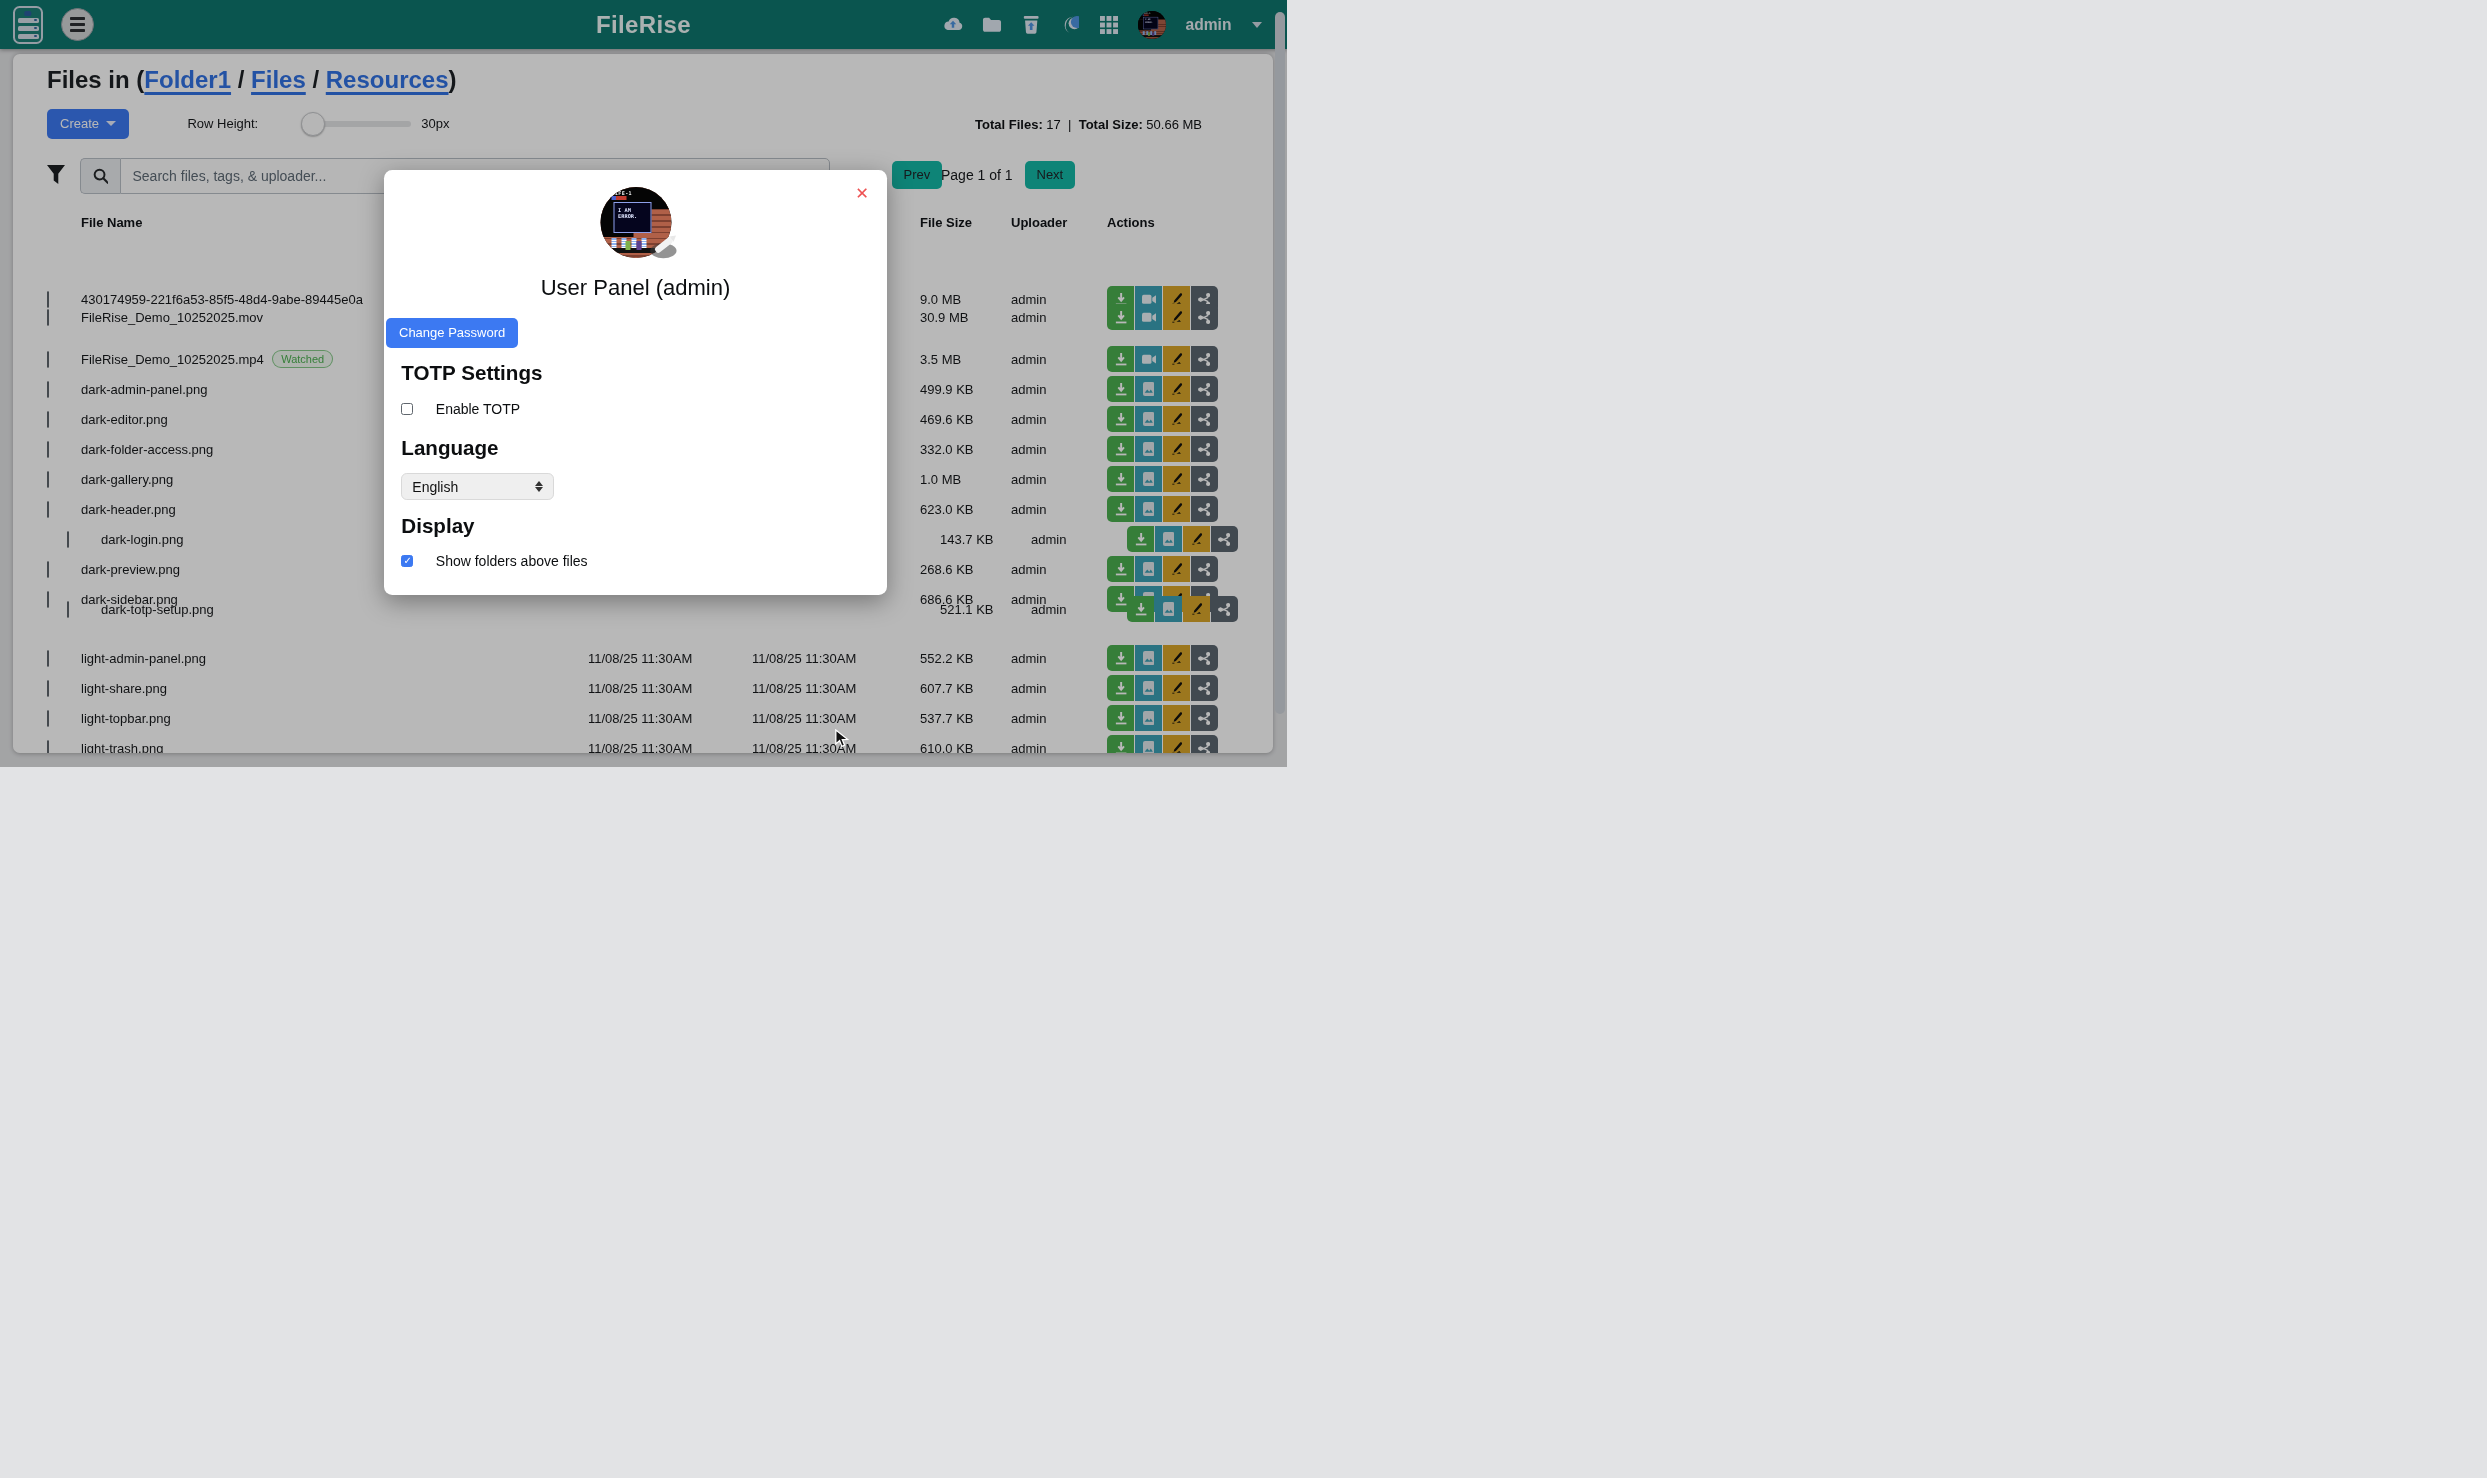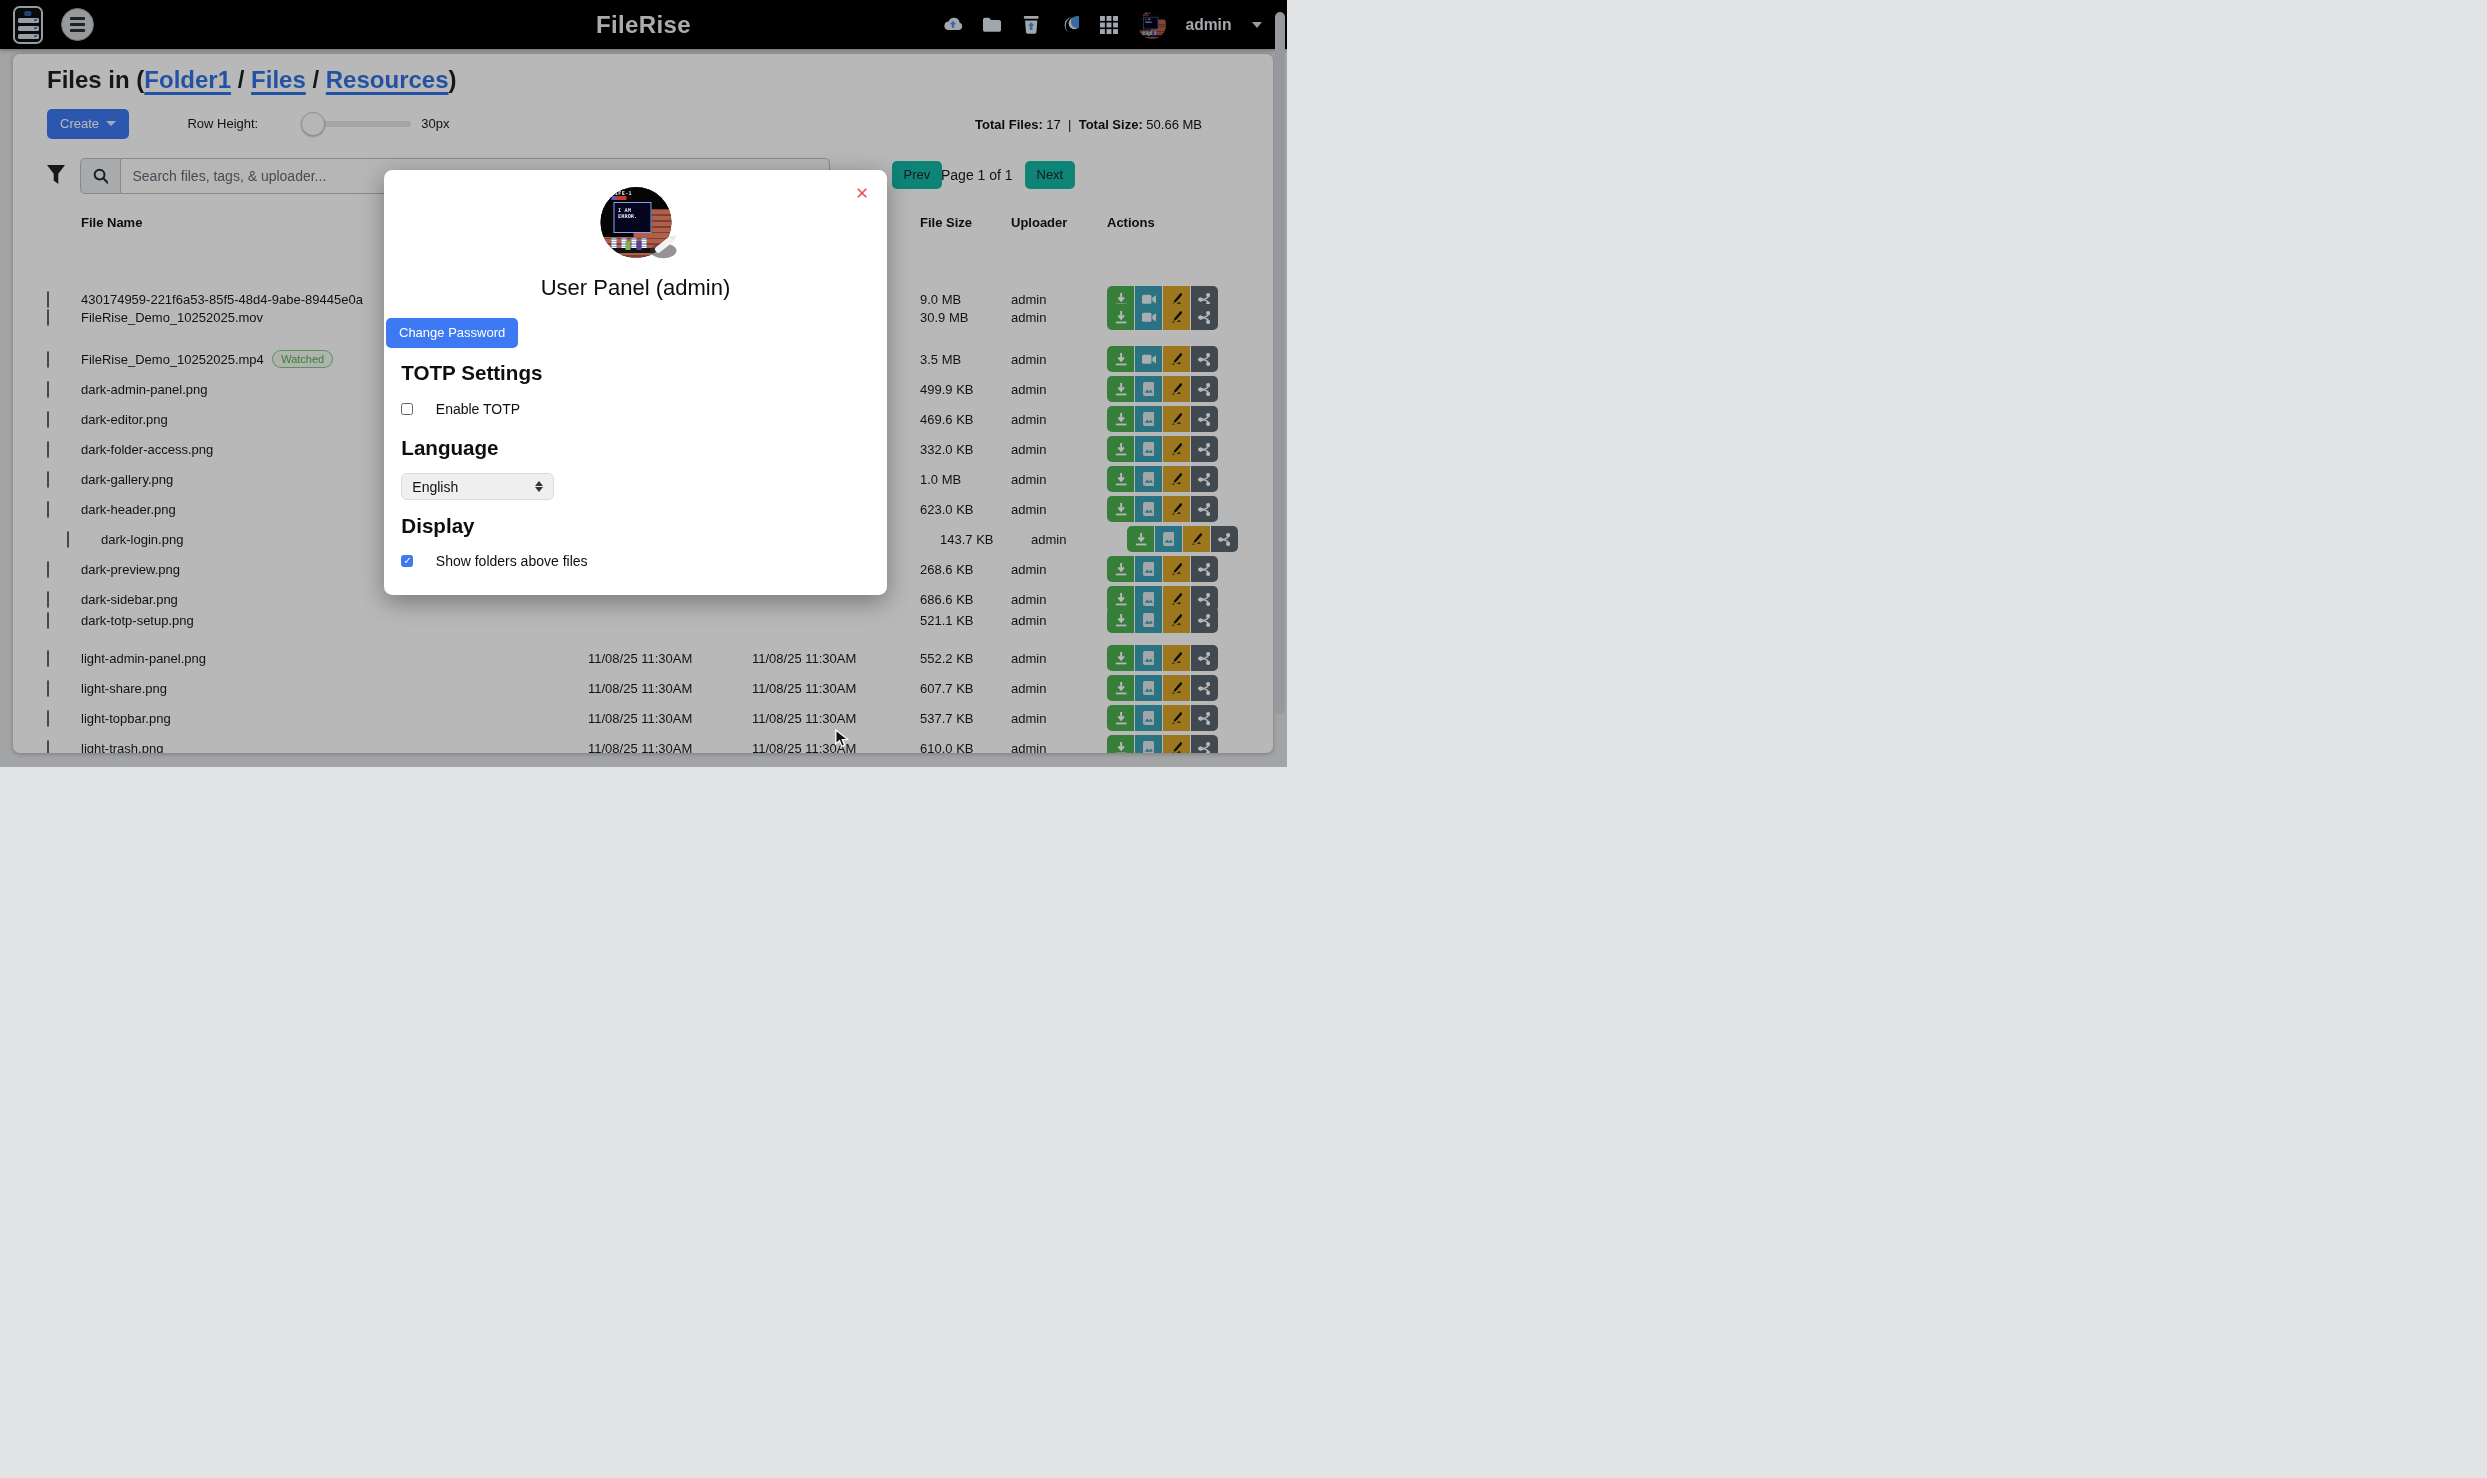--- a/index.html
+++ b/index.html
@@ -5,21 +5,21 @@
   html,body{margin:0;padding:0;}
   body{
     width:1287px;height:767px;position:relative;overflow:hidden;
     background:#e2e3e5;
     font-family:"Liberation Sans","DejaVu Sans",sans-serif;
     -webkit-font-smoothing:antialiased;
   }
   
   .topbar{
     position:absolute;left:0;top:0;right:0;height:49px;
-    background:#000000;display:flex;align-items:center;
+    background:#0f766e;display:flex;align-items:center;
     box-shadow:0 1.6px 4.1px rgba(0,0,0,.35);z-index:10;
   }
   .topbar-left{display:flex;align-items:center;gap:18px;padding-left:13px;}
   .logo-btn{width:30px;height:38px;border:2.5px solid #cfd9e4;border-radius:6.6px;
     position:relative;background:rgba(255,255,255,.06);box-sizing:border-box;}
   .logo-btn .cam{position:absolute;top:3.3px;left:50%;transform:translateX(-50%);
     width:7.4px;height:5px;background:#2c5d9e;border-radius:1.6px;}
   .logo-btn .bar{position:absolute;left:2.5px;right:2.5px;height:5px;background:#d5dde6;border-radius:1.6px;}
   .logo-btn .bar i{position:absolute;right:1.6px;top:1.2px;width:2.5px;height:2.5px;border-radius:50%;background:#35679f;}
   .menu-btn{width:31px;height:31px;border-radius:50%;background:#d2d4d6;border:0.8px solid #9aa0a6;
@@ -740,21 +740,21 @@
                 <circle cx="12.4" cy="2.6" r="2.6"></circle>
                 <circle cx="2.6" cy="8" r="2.6"></circle>
                 <circle cx="12.4" cy="13.4" r="2.6"></circle>
                 <rect x="2" y="7" width="11" height="1.8" transform="rotate(-26 7.5 7.9)"></rect>
                 <rect x="2" y="7.4" width="11" height="1.8" transform="rotate(26 7.5 8.3)"></rect>
               </g>
             </svg>
           </button>
         </span>
       </div>
-      <div class="trow" style="top: 359px;">
+      <div class="trow" style="top: 348px; margin-left: 20px;">
         <span><span class="chk"></span></span>
         <span class="cell-name">
           <span>dark-totp-setup.png</span>
         </span>
         <span></span>
         <span></span>
         <span>521.1 KB</span>
         <span>admin</span>
         <span class="actions">
           <button class="abtn dl">

